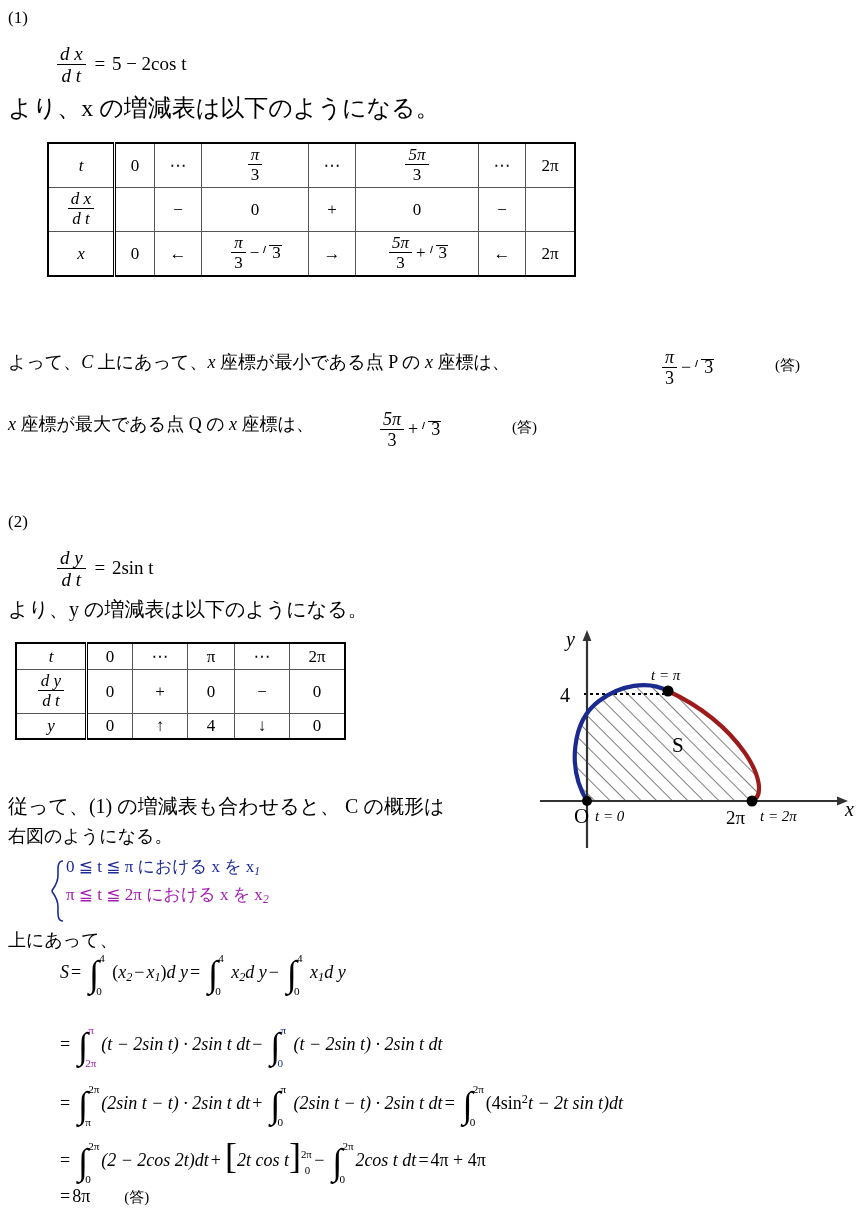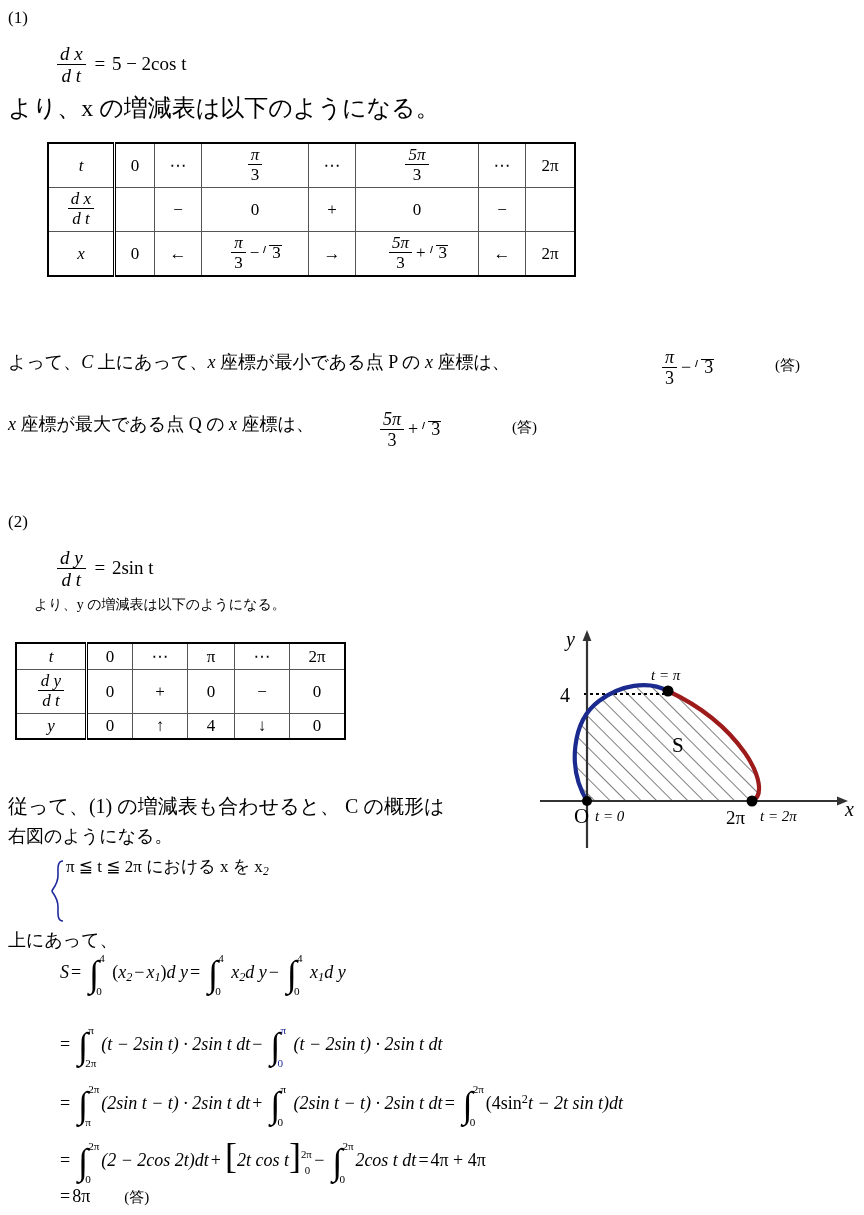--- a/index.html
+++ b/index.html
@@ -101,21 +101,21 @@
     font-size: 2.0em;
     line-height: 0;
     position: relative;
     top: 2px;
     font-family: "Liberation Serif", serif;
   }
   .bigbr .bhi { font-size: 0.60em; vertical-align: 0.75em; }
   .bigbr .blo { font-size: 0.60em; vertical-align: -0.75em; margin-left: -7px; }
 
   .blue { color: #1f2a9c; }
-  .red  { color: #000000; }
+  .red  { color: #a21caf; }
 
   
   .blk { position: absolute; white-space: nowrap; }
 
   
   table.vt {
     border-collapse: collapse;
     background: #fff;
   }
   table.vt td {
@@ -245,21 +245,21 @@
 
 <div class="blk" style="left:55px; top:548px; font-size:19px;">
   <span class="frac">
     <span class="num mi">d y</span>
     <span class="den mi">d t</span>
   </span>
   <span class="op">=</span>
   <span>2sin t</span>
 </div>
 
-<div class="blk" style="left:8px; top:596px; font-size:14px;margin-left:26px;">
+<div class="blk" style="left:8px; top:596px; font-size:20px;">
   <span>より、y の増減表は以下のようになる。</span>
 </div>
 
 <div class="blk" style="left:15px; top:642px;">
   <table class="vt">
     <tbody>
         <tr>
       <td class="firstcol mi" style="width:56px;">t</td>
       <td style="width:32px;">0</td>
       <td style="width:42px;">⋯</td>
@@ -297,20 +297,23 @@
 </div>
 <div class="blk" style="left:8px; top:824px; font-size:18px;">
   <span>右図のようになる。</span>
 </div>
 
 <div class="blk" style="left:50px; top:858px;">
   <div style="position:relative; padding-left:16px;">
     <svg width="16" height="62" style="position:absolute; left:0; top:2px;">
       <path d="M13 1 C7 1 8 9 8 15 C8 25 2 29 2 31 C2 33 8 37 8 47 C8 53 7 61 13 61" fill="none" stroke="#1f2a9c" stroke-width="1.6"></path>
     </svg>
+    <div class="blue" style="font-size:17px; line-height:1.0; padding-bottom:8px;">
+      <span>0 ≦ t ≦ π における x を x</span><span class="sub">1</span>
+    </div>
     <div class="red" style="font-size:17px; line-height:1.0;">
       <span>π ≦ t ≦ 2π における x を x</span><span class="sub">2</span>
     </div>
   </div>
 </div>
 
 <div class="blk" style="left:8px; top:928px; font-size:18px;">
   <span>上にあって、</span>
 </div>
 

